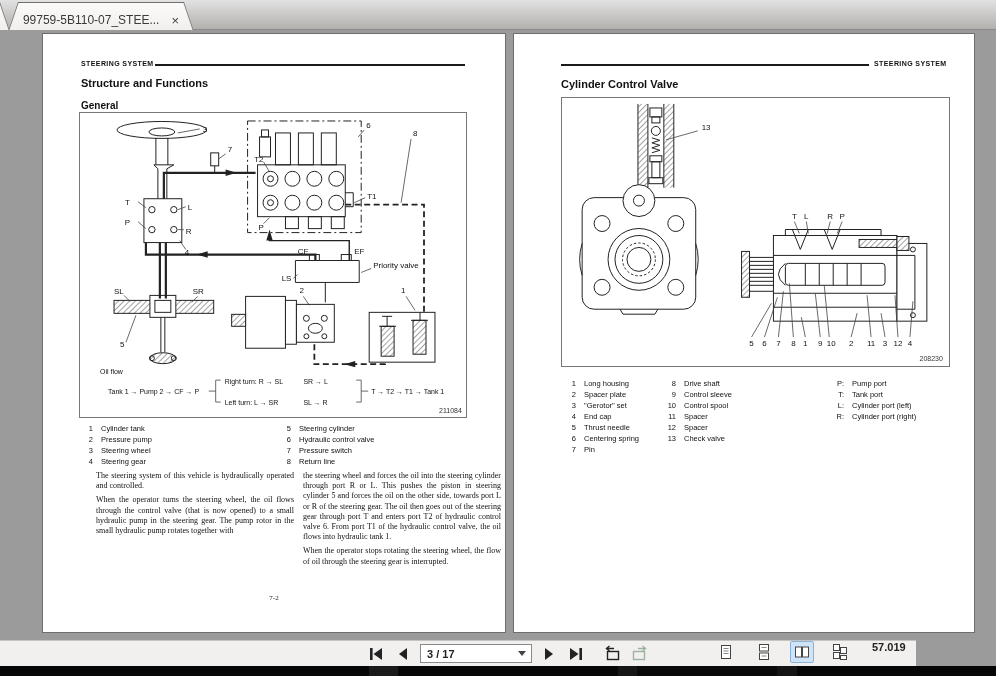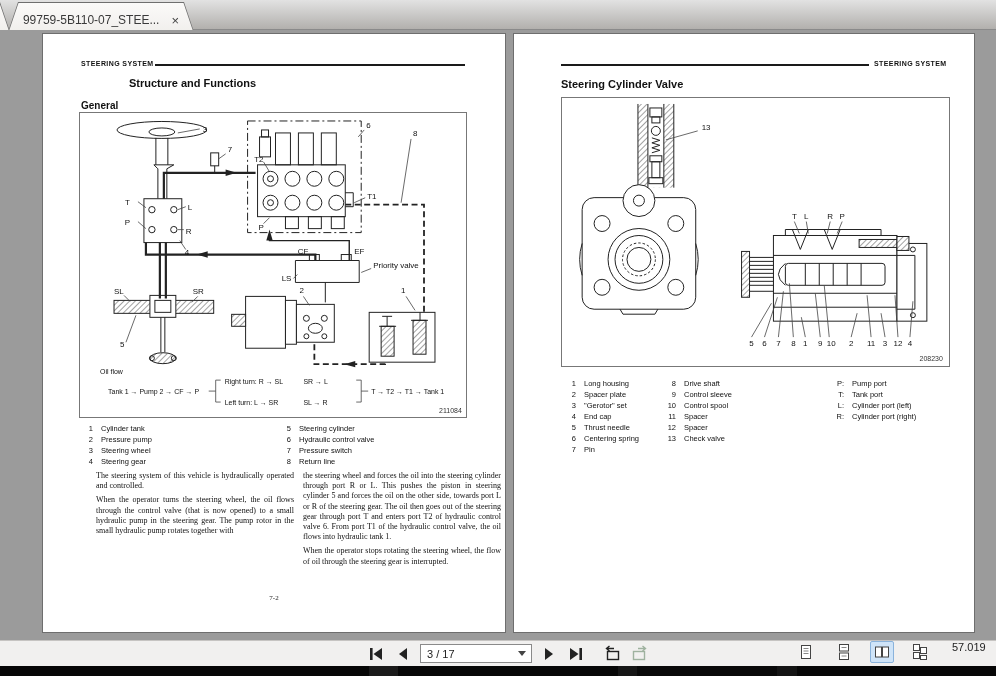--- a/index.html
+++ b/index.html
@@ -45,22 +45,22 @@
   .bcol p { margin-bottom:4px; }
   .pagenum { position:absolute; width:100%; text-align:center;
              font-family:"Liberation Serif", serif; font-size:7px; color:#222; }
 
   svg text { font-family:"Liberation Sans", sans-serif; fill:#111; stroke:none; }
   .cal { font-size:8px; }
   .flw { font-size:7px; }
   .fgn { font-size:7px; fill:#333; }
 
   
-  .toolbar { position:absolute; top:640px; left:0; width:996px; height:26px;
-             background:#f1f0ef; border-top:1px solid #c6c4c2; }
+  .toolbar { position:absolute; top:640px; left:0; width:916px; height:26px;
+             background:#f1f0ef; border-top:1px solid #c6c4c2;font-weight:bold; }
   .navgroup { position:absolute; left:364px; top:0; height:25px; display:flex; align-items:center; gap:4px; }
   .tbtn { width:24px; height:21px; display:flex; align-items:center; justify-content:center; }
   .pagefield { width:112px; height:19px; background:#fff; border:1px solid #8a8a8a;
                display:flex; align-items:center; font-size:11px; color:#222; padding-left:6px; }
   .pagefield .caret { margin-left:auto; margin-right:5px; width:0; height:0;
                border-left:4px solid transparent; border-right:4px solid transparent;
                border-top:5px solid #444; }
   .viewgroup { display:flex; align-items:center; gap:4px; margin-left:8px; }
   .layoutgroup { position:absolute; right:2px; top:0; height:25px; display:flex; align-items:flex-start; gap:14px; }
   .lbtn { width:24px; height:22px; display:flex; align-items:center; justify-content:center; border-radius:2px; }
@@ -87,21 +87,21 @@
         <span class="tab-close">×</span>
       </div>
     </div>
   </div>
 
   <div class="docarea">
 
     <div class="page page-left">
       <span class="hdr-small" style="left:38px; top:26px;">STEERING SYSTEM</span>
       <div class="hdr-rule" style="left:112px; right:40px; top:30px;"></div>
-      <div class="pg-title" style="left:38px; top:43px;margin-left:48px;">Structure and Functions</div>
+      <div class="pg-title" style="left:38px; top:43px;">Structure and Functions</div>
       <div class="pg-sub" style="left:38px; top:66px;text-align:right;">General</div>
 
       <div class="figbox" style="left:36px; top:78px; width:388px; height:306px;">
         <svg class="fig-svg" viewBox="0 0 387 305">
           <defs>
             <pattern id="hatchL" width="4" height="4" patternUnits="userSpaceOnUse" patternTransform="rotate(45)">
               <rect width="4" height="4" fill="#fff"></rect>
                 <line x1="0" y1="0" x2="0" y2="4" stroke="#555" stroke-width="1.1"></line>
             </pattern>
           </defs>
@@ -293,21 +293,21 @@
           <p>When the operator stops rotating the steering wheel, the flow of oil through the steering gear is interrupted.</p>
         </div>
       </div>
 
       <div class="pagenum" style="top:560px;">7-2</div>
     </div>
 
     <div class="page page-right">
       <div class="hdr-rule" style="left:47px; width:308px; top:30px;"></div>
       <span class="hdr-small" style="left:360px; top:26px;">STEERING SYSTEM</span>
-      <div class="pg-title" style="left:47px; top:44px;">Steering Cylinder Valve</div>
+      <div class="pg-title" style="left:47px; top:44px;">Cylinder Control Valve</div>
 
       <div class="figbox" style="left:47px; top:63px; width:389px; height:270px;">
         <svg class="fig-svg" viewBox="0 0 388 269">
           <defs>
             <pattern id="hatchR" width="4" height="4" patternUnits="userSpaceOnUse" patternTransform="rotate(45)">
               <rect width="4" height="4" fill="#fff"></rect>
                 <line x1="0" y1="0" x2="0" y2="4" stroke="#555" stroke-width="1.1"></line>
             </pattern>
           </defs>
           <g fill="none" stroke="#222" stroke-width="1">

